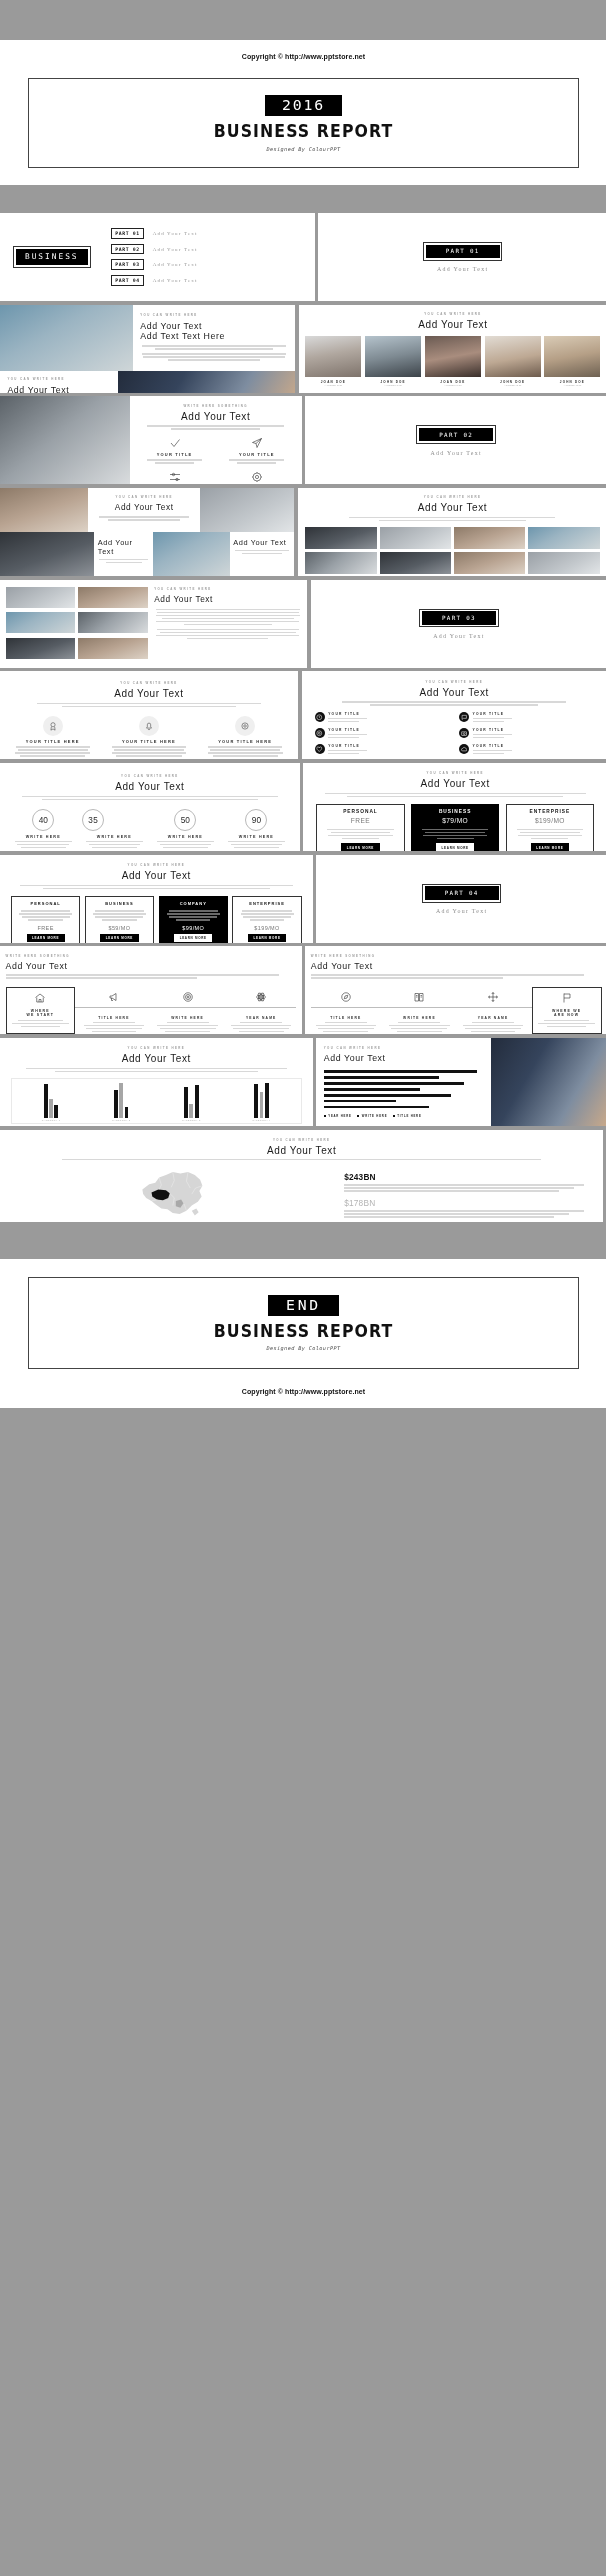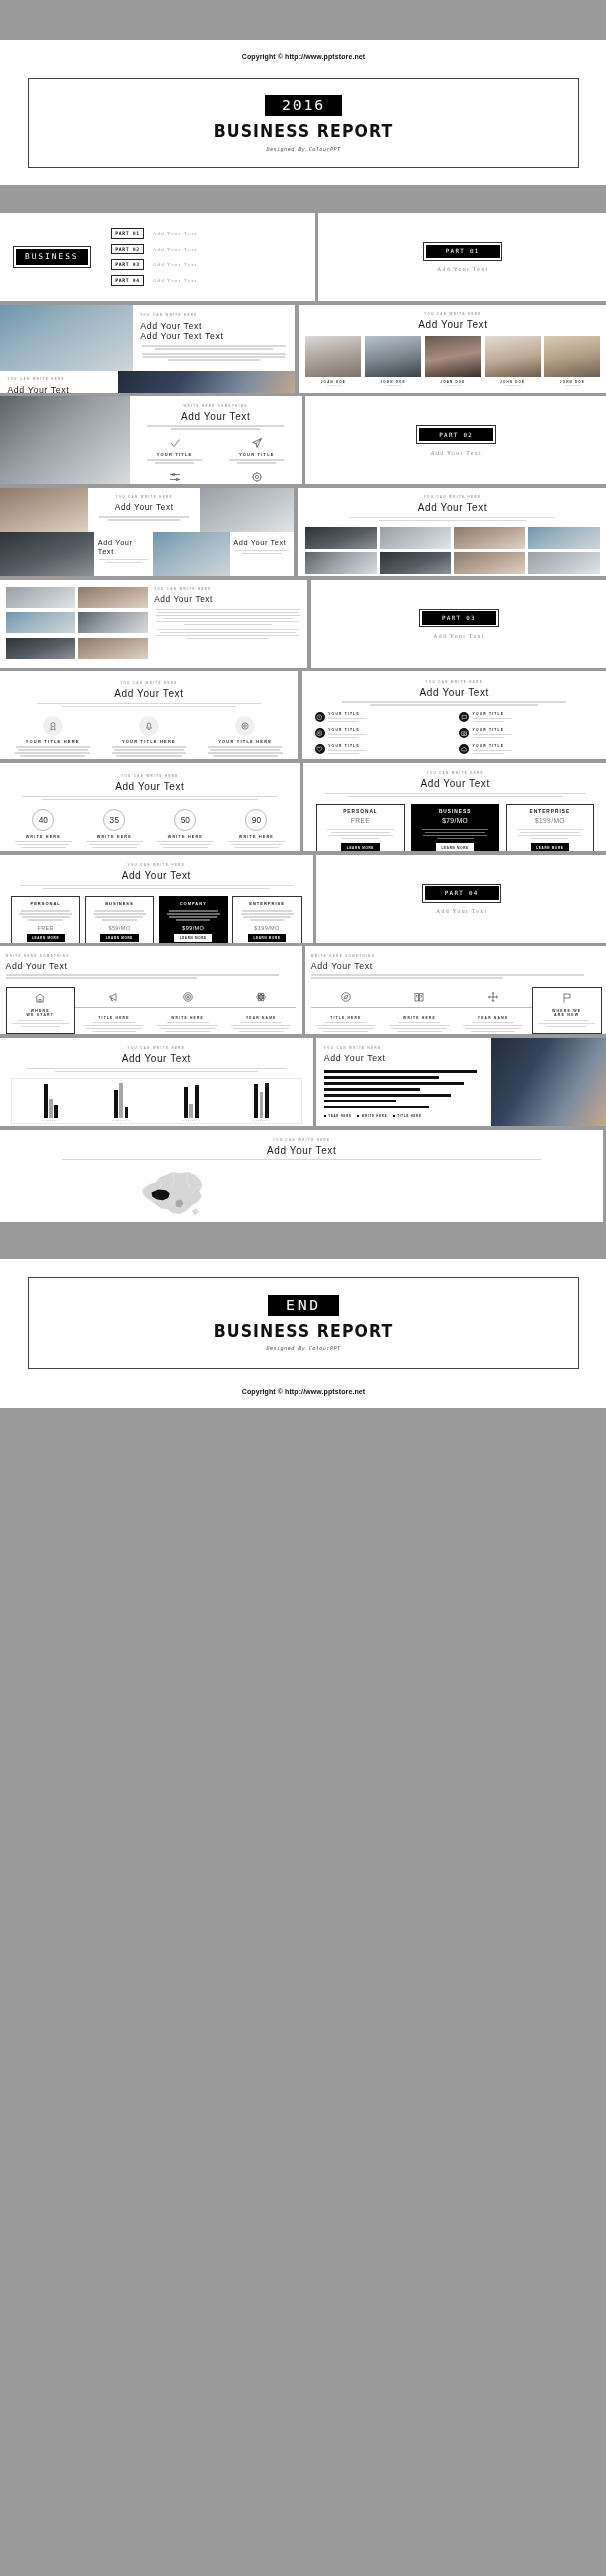--- a/index.html
+++ b/index.html
@@ -206,21 +206,21 @@
 
 <div class="gap" style="height:3.7px"></div>
 
 <div class="row" style="height:88px">
   <div class="slide" style="display:flex;flex-direction:column;">
     <div style="display:flex;flex:1;">
       <div class="ph blue" style="width:45%;"></div>
       <div style="flex:1;padding:8.3px 7.4px;">
         <div class="eyebrow left">YOU CAN WRITE HERE</div>
         <div class="h-title left" style="margin-top:3.7px;font-size:8.8px;">Add Your Text</div>
-        <div class="h-title left" style="font-size:8.8px;">Add Your Text Text</div>
+        <div class="h-title left" style="font-size:8.8px;">Add Text Text Here</div>
         <div style="margin-top:4.6px;">
           <div class="ftl" style="width:98%"></div>
             <div class="ftl" style="width:80%"></div>
         </div>
         <div style="margin-top:3.7px;">
           <div class="ftl" style="width:98%"></div>
             <div class="ftl" style="width:96%"></div>
             <div class="ftl" style="width:62%"></div>
         </div>
       </div>
@@ -619,21 +619,21 @@
             <div class="circ-out">40</div>
           </div>
         <div class="ttl-sm" style="margin-top:3.7px;font-size:3.7px;">WRITE HERE</div>
         <div style="margin-top:1.8px;">
             <div class="ftl" style="width:88%"></div>
             <div class="ftl" style="width:80%"></div>
             <div class="ftl" style="width:70%"></div>
           </div>
       </div>
       <div style="flex:1;text-align:center;">
-        <div style="display:flex;justify-content:center;font-family:Liberation Mono, monospace;">
+        <div style="display:flex;font-family:Liberation Mono, monospace;">
             <div class="circ-out">35</div>
           </div>
         <div class="ttl-sm" style="margin-top:3.7px;font-size:3.7px;">WRITE HERE</div>
         <div style="margin-top:1.8px;">
             <div class="ftl" style="width:88%"></div>
             <div class="ftl" style="width:80%"></div>
             <div class="ftl" style="width:70%"></div>
           </div>
       </div>
       <div style="flex:1;text-align:center;">
@@ -1017,20 +1017,38 @@
         <svg viewBox="0 0 200 150" width="100%" height="57">
           <path fill="#d6d6d6" d="M20 62 L38 48 L54 44 L64 30 L82 24 L100 16 L120 20 L140 16 L158 24 L172 36 L178 52 L170 66 L176 80 L166 94 L150 104 L136 118 L118 126 L100 124 L86 114 L70 112 L56 102 L44 92 L30 84 L22 74 Z"></path>
           <path fill="#d6d6d6" d="M150 118 L162 112 L168 122 L158 130 Z"></path>
           <path fill="#111111" d="M44 70 L62 62 L82 64 L92 72 L88 84 L74 90 L58 88 L46 80 Z"></path>
           <path fill="#a8a8a8" d="M108 92 L122 88 L128 98 L120 110 L108 106 Z"></path>
           <g stroke="#ffffff" stroke-width="0.8" fill="none">
             <path d="M64 30 L70 50 L64 62M100 16 L104 38 L96 56M140 16 L136 40 L146 58M178 52 L160 58 L150 74M92 72 L104 84 L100 104M44 92 L60 88M136 118 L130 100"></path>
           </g>
         </svg>
       </div>
+      <div style="flex:1;">
+        <div>
+          <div style="font-size:8.3px;font-weight:700;color:#111;letter-spacing:0.2px;">$243BN</div>
+          <div style="margin-top:1.8px;">
+              <div class="ftl" style="width:96%;margin-left:0"></div>
+              <div class="ftl" style="width:92%;margin-left:0"></div>
+              <div class="ftl" style="width:86%;margin-left:0"></div>
+            </div>
+        </div>
+        <div style="margin-top:6.5px;">
+          <div style="font-size:8.3px;font-weight:400;color:#b4b4b4;letter-spacing:0.2px;">$178BN</div>
+          <div style="margin-top:1.8px;">
+              <div class="ftl" style="width:96%;margin-left:0"></div>
+              <div class="ftl" style="width:90%;margin-left:0"></div>
+              <div class="ftl" style="width:84%;margin-left:0"></div>
+            </div>
+        </div>
+      </div>
     </div>
   </div>
   <div class="gap"></div>
 </div>
 
 <div class="gap" style="height:37px"></div>
 
 <div class="slide" style="padding:18.4px 0 13px;">
   <div class="end-frame">
     <div class="end-badge">END</div>

